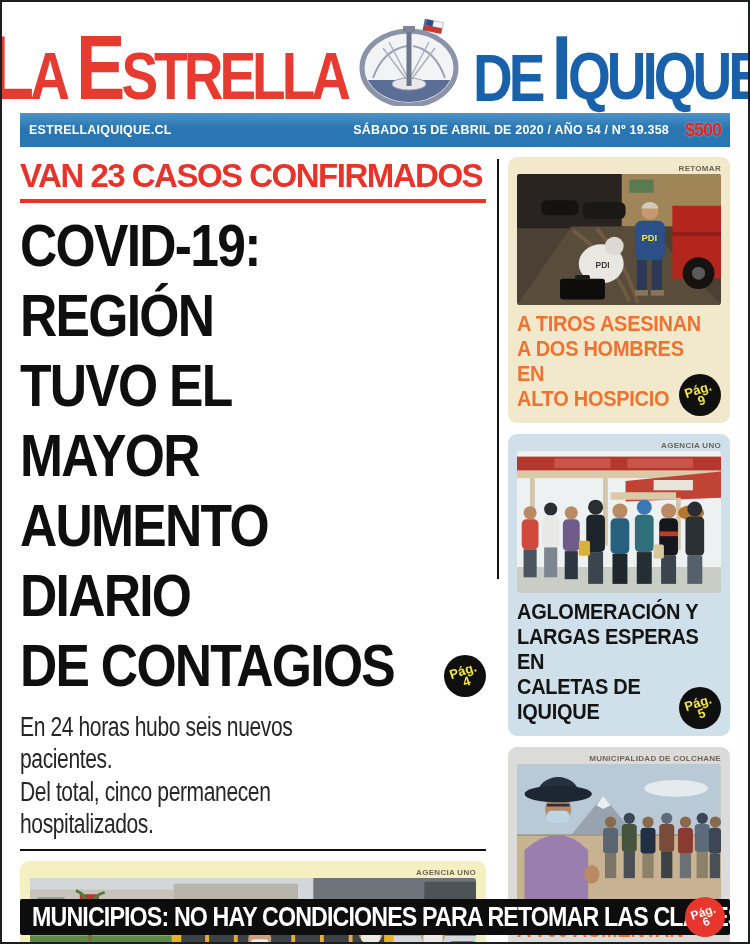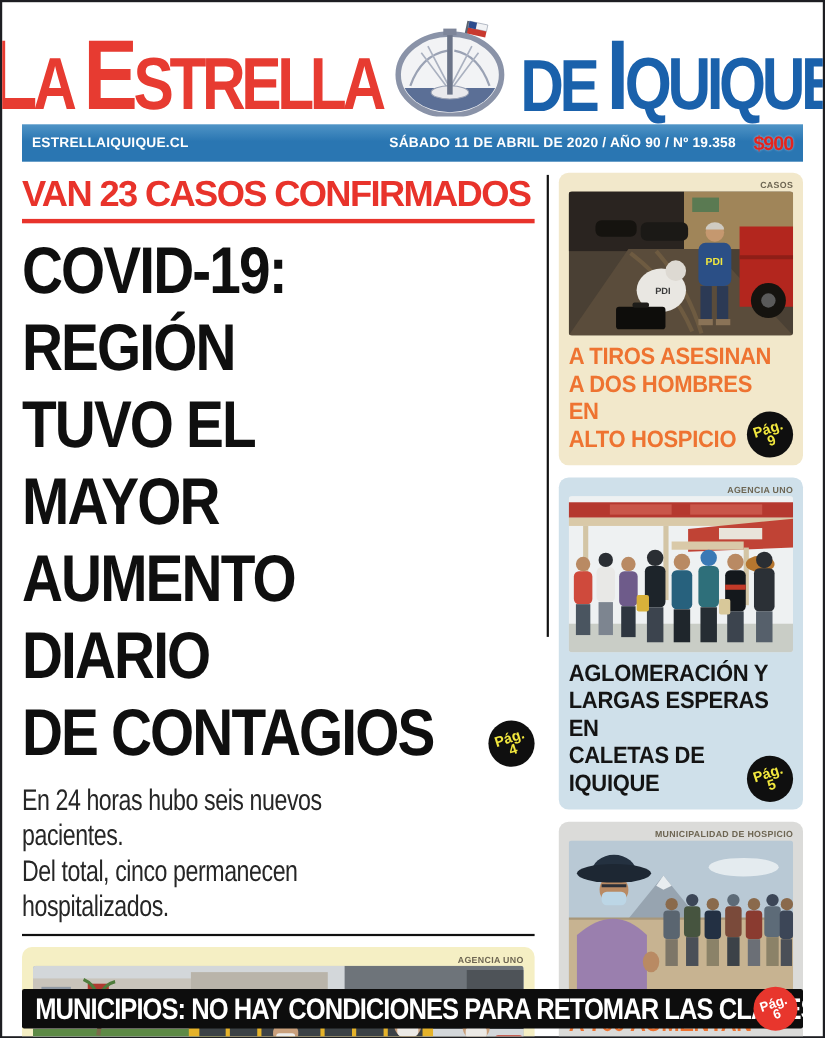--- a/index.html
+++ b/index.html
@@ -98,22 +98,22 @@
       <rect x="47.5" y="12" width="5" height="56" fill="#6b7488"></rect>
       <rect x="44" y="8" width="12" height="6" fill="#7d8599"></rect>
     </svg>
 
     <span class="brand-word brand-blue"><span class="rest">DE</span></span>
     <span class="brand-word brand-blue"><span class="cap">I</span><span class="rest">QUIQUE</span></span>
   </div>
 
   <div class="infobar">
     <span class="site">ESTRELLAIQUIQUE.CL</span>
-    <span class="date">SÁBADO 11 DE ABRIL DE 2020 / AÑO 90 / Nº 19.358</span>
-    <span class="price">$900</span>
+    <span class="date">SÁBADO 15 DE ABRIL DE 2020 / AÑO 54 / Nº 19.358</span>
+    <span class="price">$500</span>
   </div>
 
   <div class="content">
     <div class="vdivider"></div>
 
     <div class="col-left">
       <div class="kicker">VAN 23 CASOS CONFIRMADOS</div>
 
       <div class="headline-wrap">
         <h1 class="headline">COVID-19: REGIÓN
@@ -204,21 +204,21 @@
             <path d="M330 168 Q240 204 80 198 L80 228 L364 228 Z" fill="#383e44"></path>
           </g>
         </svg>
 
       </div>
     </div>
 
     <div class="col-right">
 
       <div class="side-card card-a">
-        <div class="credit">CASOS</div>
+        <div class="credit">RETOMAR</div>
         <svg class="photo" viewBox="0 0 218 140" preserveAspectRatio="none">
           <rect width="218" height="140" fill="#4a4034"></rect>
           <rect x="0" y="0" width="112" height="58" fill="#2a2420"></rect>
           <rect x="112" y="0" width="106" height="56" fill="#a08559"></rect>
           <rect x="120" y="6" width="26" height="14" fill="#5a7a52"></rect>
           <rect x="26" y="28" width="40" height="16" rx="6" fill="#15130f"></rect>
           <rect x="70" y="30" width="46" height="18" rx="6" fill="#1b1916"></rect>
           <path d="M0 140 L58 56 L140 56 L218 140 Z" fill="#5a4c3b"></path>
           <path d="M60 60 q40 30 60 76 M85 58 q30 34 44 80" stroke="#6e5b41" stroke-width="4" fill="none"></path>
           <g>
@@ -323,21 +323,21 @@
 CALETAS DE IQUIQUE</h3>
         <span class="pbadge card-badge">
           <span class="inner">
             <span>Pág.</span>
             <span>5</span>
           </span>
         </span>
       </div>
 
       <div class="side-card card-c">
-        <div class="credit">MUNICIPALIDAD DE HOSPICIO</div>
+        <div class="credit">MUNICIPALIDAD DE COLCHANE</div>
         <svg class="photo" viewBox="0 0 218 158" preserveAspectRatio="none">
           <rect width="218" height="158" fill="#b9c9d5"></rect>
           <path d="M58 76 L92 34 L126 76 Z" fill="#97a4b0"></path>
           <path d="M85 44 L92 34 L100 44 L92 48 Z" fill="#e8edf0"></path>
           <ellipse cx="170" cy="26" rx="34" ry="9" fill="#e4ebef"></ellipse>
           <rect x="0" y="76" width="218" height="82" fill="#c7b391"></rect>
           <path d="M0 76 h218" stroke="#a8977a" stroke-width="2"></path>
           <g>
             <path d="M8 158 V92 q36 -32 68 0 V158 Z" fill="#9a7fae"></path>
             <circle cx="44" cy="48" r="14" fill="#b98a63"></circle>

